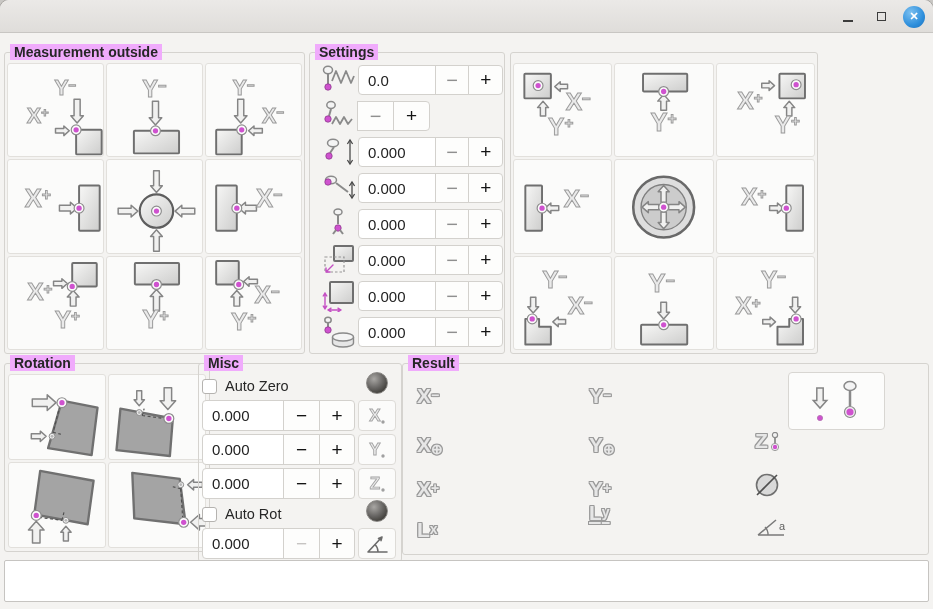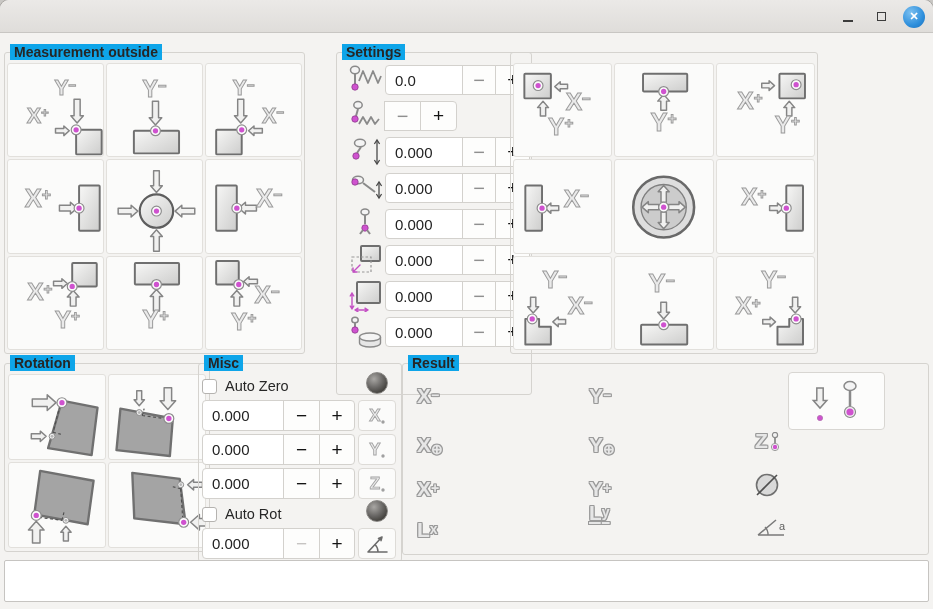--- a/index.html
+++ b/index.html
@@ -12,21 +12,21 @@
   .title{position:absolute;left:0;right:0;top:8px;text-align:center;
     font-size:13.5px;font-weight:bold;color:#383838;}
   .winbtns{position:absolute;right:8px;top:0;height:33px;display:flex;align-items:center;gap:11px;}
   .wbtn{width:22px;height:22px;display:flex;align-items:center;justify-content:center;cursor:default;}
   .min-glyph{width:10px;height:2px;background:#3c3c3c;margin-top:8px;}
   .max-glyph{width:9px;height:9px;border:1.5px solid #3c3c3c;}
   .close-circle{width:22px;height:22px;border-radius:50%;
     background:radial-gradient(circle at 35% 30%, #7cc0f0, #2e8fdc 60%, #1a6fba);
     color:#fff;font-size:11px;font-weight:bold;display:flex;align-items:center;justify-content:center;}
   .frame{position:absolute;border:1px solid #d5d3cf;border-radius:3px;}
-  .frame-label{position:absolute;top:-9px;left:5px;background:#0ea5e9;padding:0 4px;
+  .frame-label{position:absolute;top:-9px;left:5px;background:#f0abfc;padding:0 4px;
     font-weight:bold;font-size:14px;color:#262626;white-space:nowrap;}
   .mgrid{position:absolute;display:grid;}
   .mcell{background:#fbfbfa;border:1px solid #e2e0dc;border-radius:3px;overflow:hidden;}
   .mcell svg{display:block;width:100%;height:100%;}
   .srow{display:flex;align-items:center;margin-bottom:6px;height:30px;}
   .sicon{width:38px;height:30px;flex:none;display:flex;align-items:center;justify-content:center;}
   .entry{background:#ffffff;border:1px solid #d3d1cd;height:30px;display:flex;align-items:center;
     padding-left:9px;font-size:15px;color:#222;border-radius:4px 0 0 4px;}
   .spbtn{background:#fdfdfc;border:1px solid #d3d1cd;height:30px;margin-left:-1px;
     display:flex;align-items:center;justify-content:center;font-size:19px;color:#141414;}
@@ -188,21 +188,21 @@
               <text x="62" y="47" text-anchor="middle" font-size="25" font-weight="bold" font-family="&quot;Liberation Sans&quot;,sans-serif" fill="#eaeaea" stroke="#9b9b9b" stroke-width="1">X<tspan font-size="15.5" dy="-6.5">−</tspan></text>
               <text x="38" y="74" text-anchor="middle" font-size="25" font-weight="bold" font-family="&quot;Liberation Sans&quot;,sans-serif" fill="#eaeaea" stroke="#9b9b9b" stroke-width="1">Y<tspan font-size="15.5" dy="-6.5">+</tspan></text>
               <circle cx="33" cy="28" r="5" fill="#fbfbfb" stroke="#8d8d8d" stroke-width="1.2"></circle>
               <circle cx="33" cy="28" r="2.7" fill="#cf52cf"></circle>
             </g>
           </svg>
         </div>
       </div>
   </div>
 
-  <div class="frame" style="left:309px;top:52px;width:196px;height:343px;margin-left:27px;">
+  <div class="frame" style="left:309px;top:52px;width:196px;height:302px;">
     <span class="frame-label">Settings</span>
     <div id="settings-rows" style="position:absolute;left:10px;top:12px;right:1px;">
         <div class="srow">
           <span class="sicon">
             <svg viewBox="0 0 36 32" width="36" height="32">
               <ellipse cx="7" cy="6" rx="4.5" ry="3.8" fill="#f4f4f4" stroke="#8a8a8a" stroke-width="1.5"></ellipse>
               <line x1="7" y1="10" x2="7" y2="20" stroke="#8a8a8a" stroke-width="2"></line>
               <circle cx="7" cy="23" r="3.2" fill="#cf52cf" stroke="#8e3a8e" stroke-width="0.8"></circle>
               <path d="M11,17 L15,7 L20,19 L25,7 L30,19 L33,12" fill="none" stroke="#8a8a8a" stroke-width="1.8" stroke-linejoin="round"></path>
             </svg>

